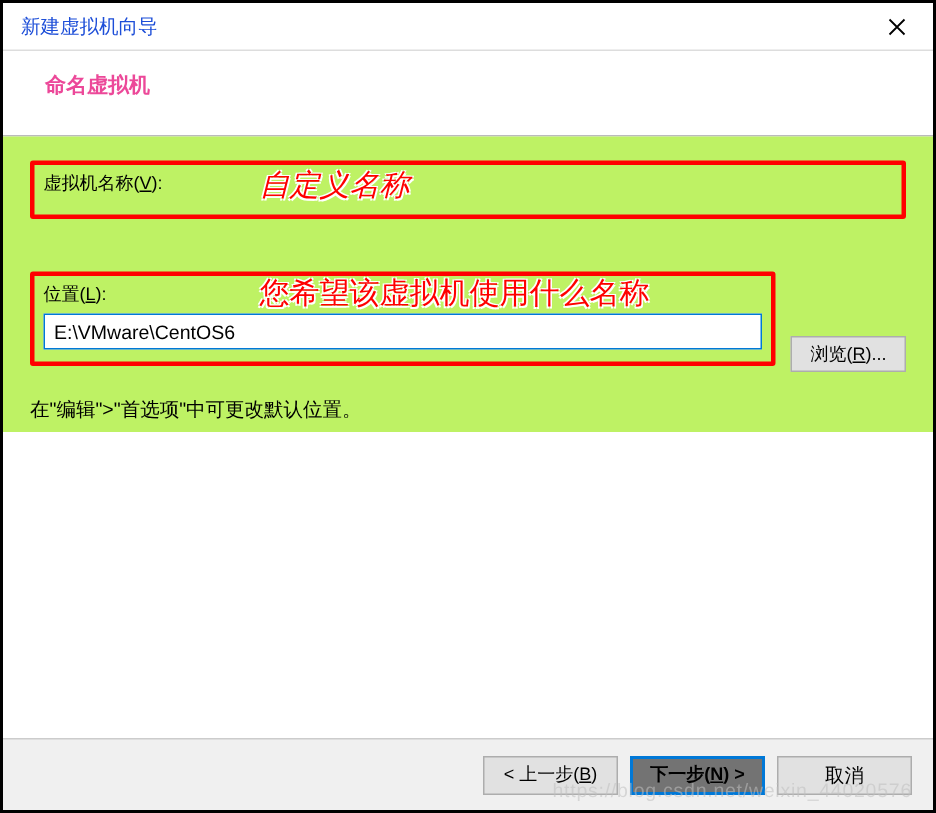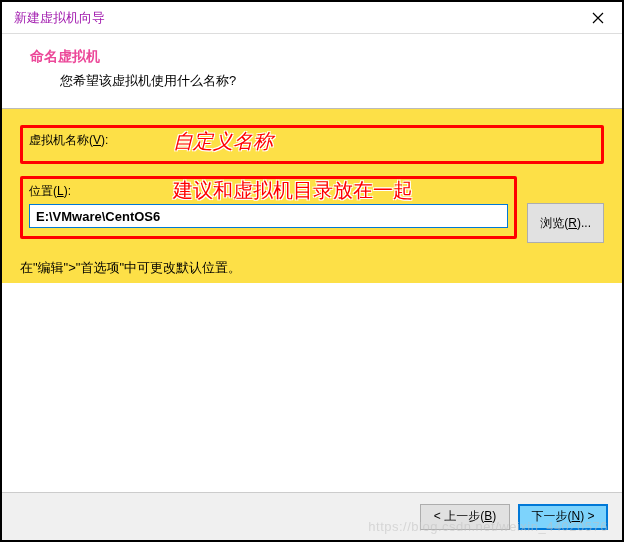--- a/index.html
+++ b/index.html
@@ -20,21 +20,21 @@
       height: 32px;
       display: flex;
       align-items: center;
       justify-content: space-between;
       padding: 0 4px 0 12px;
       border-bottom: 1px solid #ddd;
       background: #fff;
     }
     .titlebar-title {
       font-size: 13px;
-      color: #a21caf;
+      color: #1d4ed8;
     }
     .close-btn {
       width: 40px;
       height: 28px;
       display: flex;
       align-items: center;
       justify-content: center;
       cursor: pointer;
     }
     .close-btn svg {
@@ -52,21 +52,21 @@
       color: #ec4899;
       margin-bottom: 6px;
     }
     .header-subtitle {
       font-size: 13px;
       color: #000;
       padding-left: 30px;
     }
     .content-area {
       padding: 16px 18px 6px 18px;
-      background: #fde047;
+      background: #bef264;
     }
     .annotation-box {
       border: 3px solid #ff0000;
       border-radius: 2px;
       padding: 4px 6px 8px 6px;
       margin-bottom: 12px;
       position: relative;
     }
     .field-label {
       font-size: 13px;
@@ -104,23 +104,24 @@
       background: #fff;
       outline: none;
     }
     .location-row {
       display: flex;
       gap: 10px;
       align-items: flex-end;
     }
     .location-box {
       flex: 1;
+      margin-top: 23px;
     }
     .browse-btn {
-      height: 40px;
+      height: 24px;
       padding: 0 12px;
       background: #e1e1e1;
       border: 1px solid #adadad;
       cursor: pointer;
       font-size: 13px;
       margin-bottom: 8px;
     }
     .hint-text {
       font-size: 13px;
       color: #000;
@@ -144,82 +145,82 @@
       height: 26px;
       min-width: 90px;
       padding: 0 10px;
       background: #e1e1e1;
       border: 1px solid #adadad;
       cursor: pointer;
       font-size: 13px;
     }
     .footer-btn.primary {
       border: 2px solid #0078d7;
-      background: #7dd3fc;
+      background: #737373;
+      font-weight: bold;
     }
     .watermark {
       position: absolute;
       bottom: 6px;
       right: 14px;
       color: #c0c0c0;
       font-size: 13px;
       opacity: 0.55;
       pointer-events: none;
       letter-spacing: 0.5px;
     }
     .input-highlighted {
       border: 1px solid #0078d7;
-      font-weight: bold;
     }
   </style>
 </head>
 <body>
 
 <div class="titlebar">
   <span class="titlebar-title">新建虚拟机向导</span>
   <div class="close-btn">
     <svg viewBox="0 0 12 12">
         <path d="M1 1 L11 11 M11 1 L1 11" stroke="#000" stroke-width="1.2" fill="none"></path>
       </svg>
   </div>
 </div>
 
 <div class="header-section">
   <div class="header-title">命名虚拟机</div>
-  <div class="header-subtitle">您希望该虚拟机使用什么名称?</div>
 </div>
 
 <div class="content-area">
 
   <div class="annotation-box">
     <div class="field-label">
       <span>虚拟机名称(</span><span class="underline-key">V</span><span>):</span>
     </div>
     <span class="annotation-text">自定义名称</span>
   </div>
 
   <div class="location-row">
     <div class="annotation-box location-box">
       <div class="field-label">
         <span>位置(</span><span class="underline-key">L</span><span>):</span>
       </div>
-      <span class="annotation-text-2">建议和虚拟机目录放在一起</span>
+      <span class="annotation-text-2">您希望该虚拟机使用什么名称</span>
       <input type="text" class="text-input input-highlighted" value="E:\VMware\CentOS6" style="">
     </div>
     <button class="browse-btn">
       <span>浏览(</span><span class="underline-key">R</span><span>)...</span>
     </button>
   </div>
 
   <div class="hint-text">在"编辑"&gt;"首选项"中可更改默认位置。</div>
 
 </div>
 
 <div class="footer">
   <button class="footer-btn">
     <span>&lt; 上一步(</span><span class="underline-key">B</span><span>)</span>
   </button>
   <button class="footer-btn primary">
     <span>下一步(</span><span class="underline-key">N</span><span>) &gt;</span>
   </button>
+  <button class="footer-btn">取消</button>
 </div>
 
 <div class="watermark">https://blog.csdn.net/weixin_44020576</div>
 
 </body></html>

